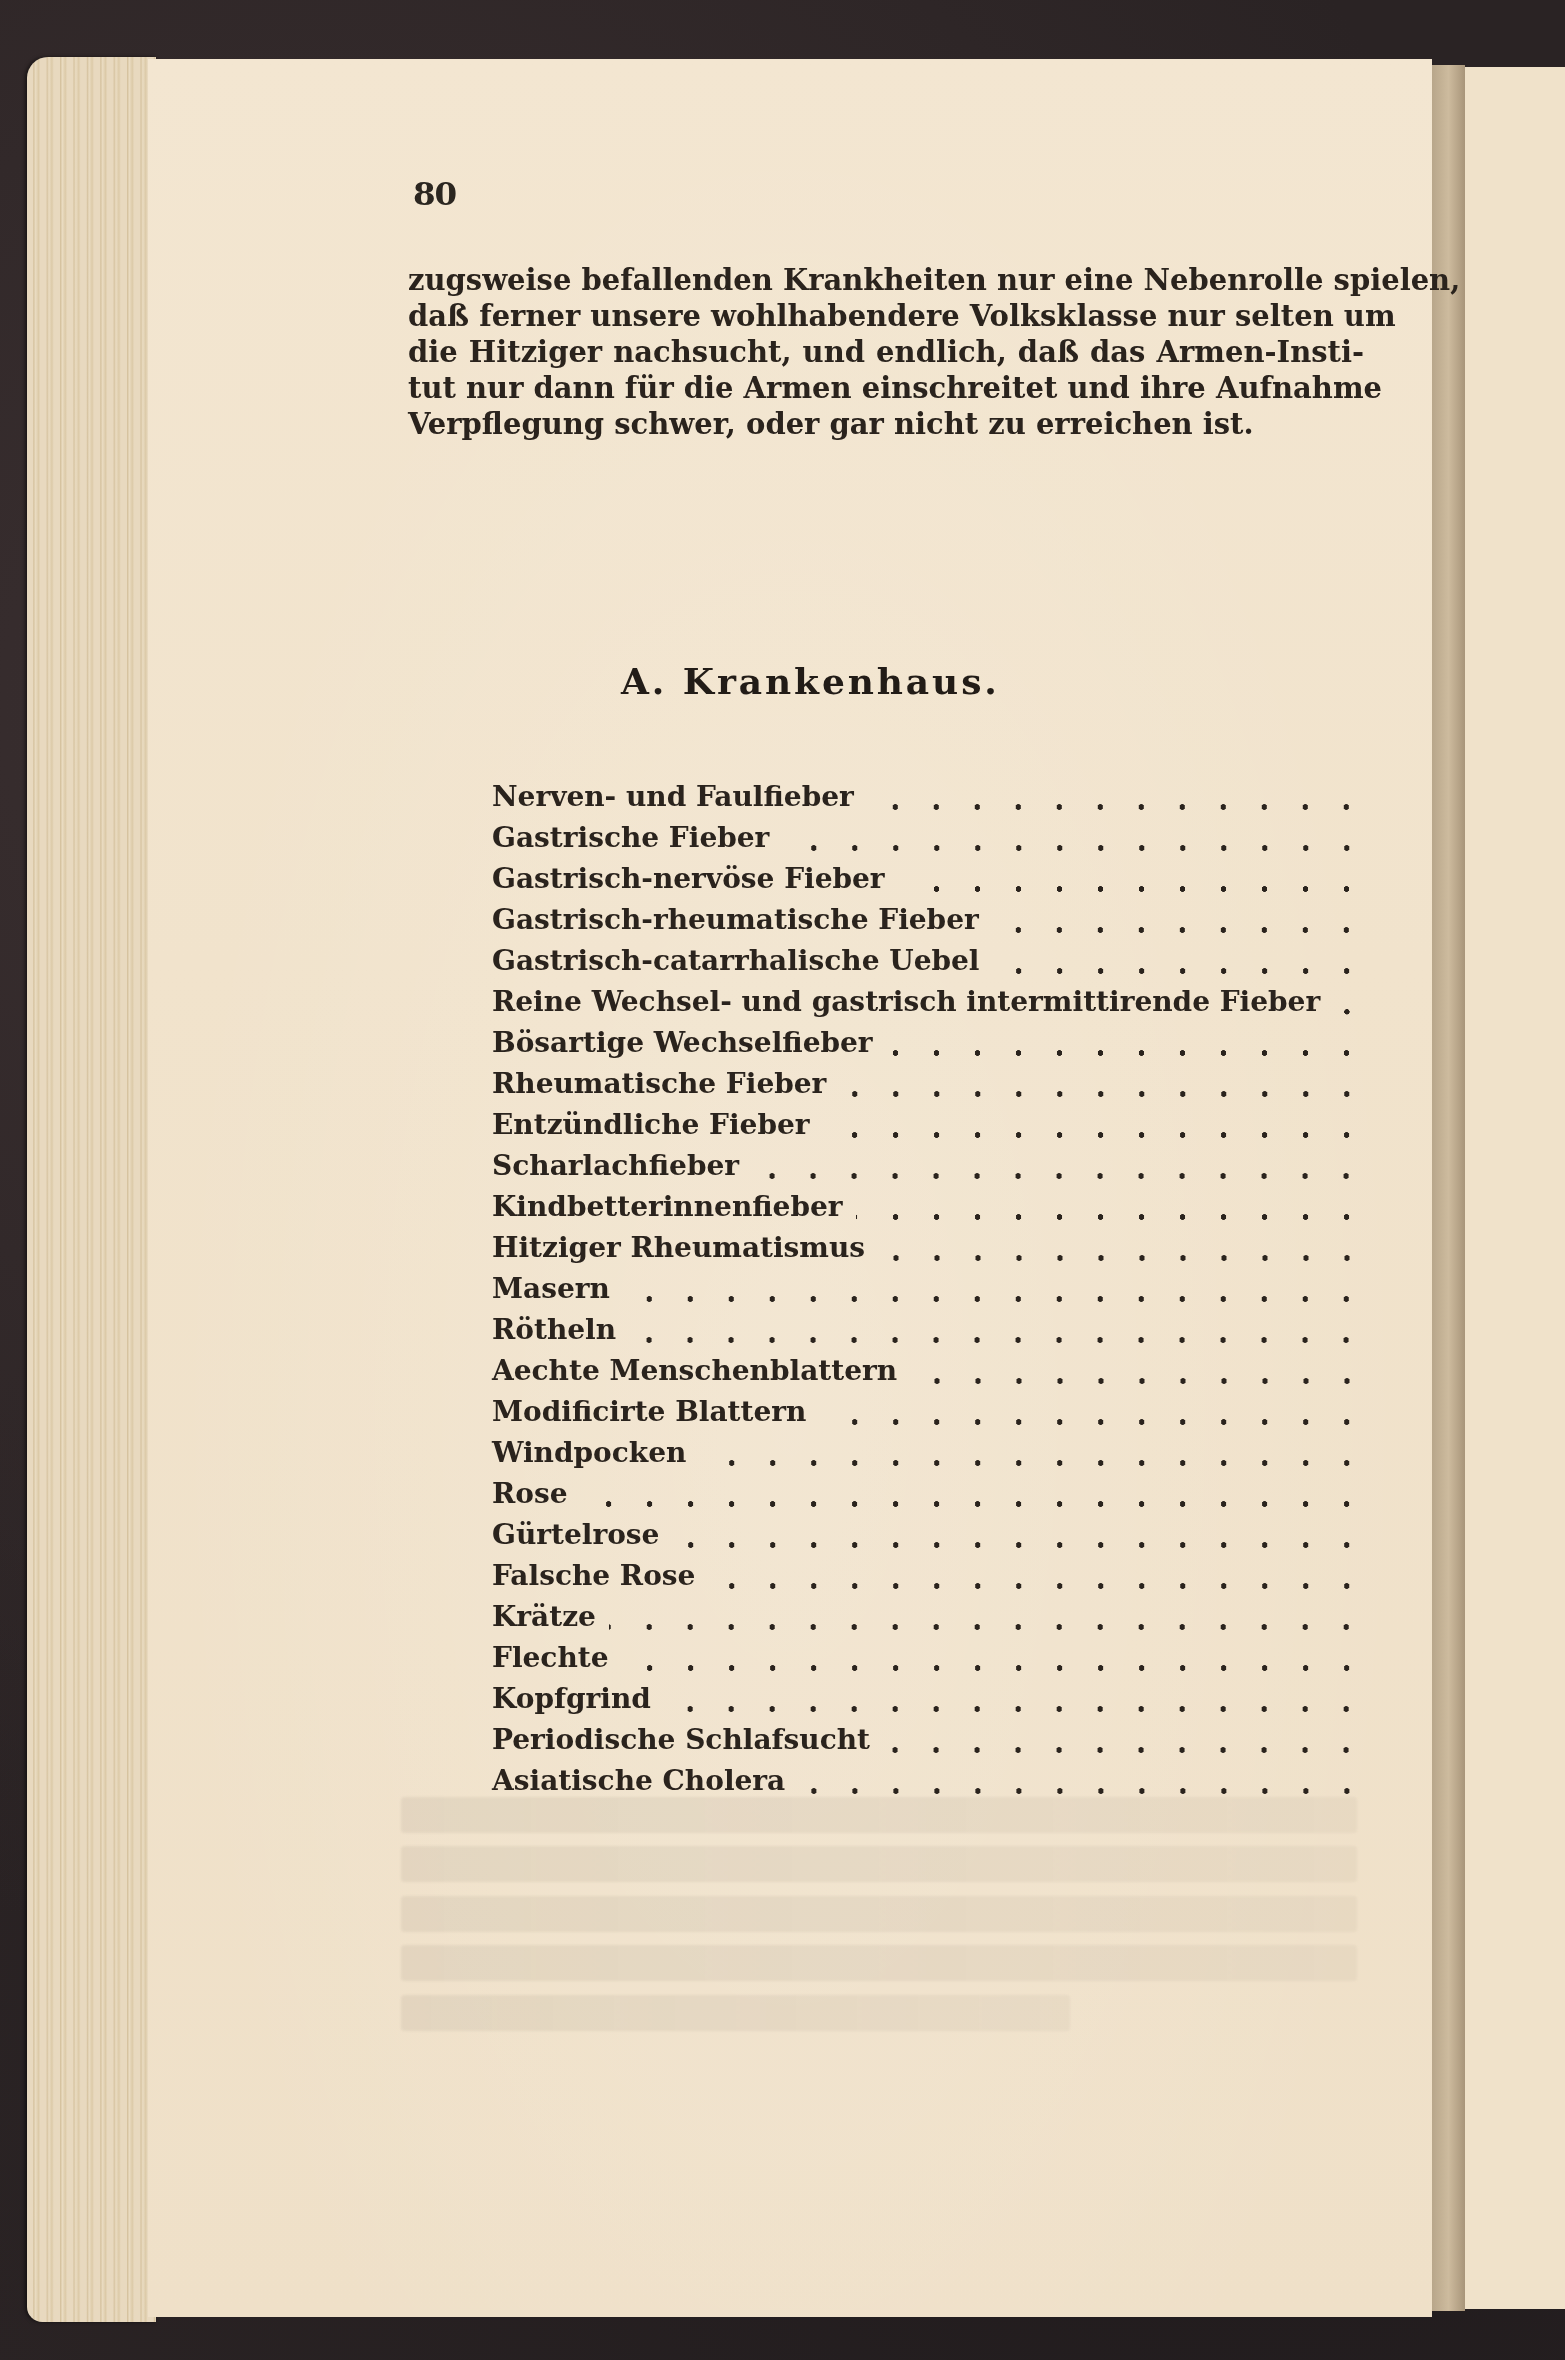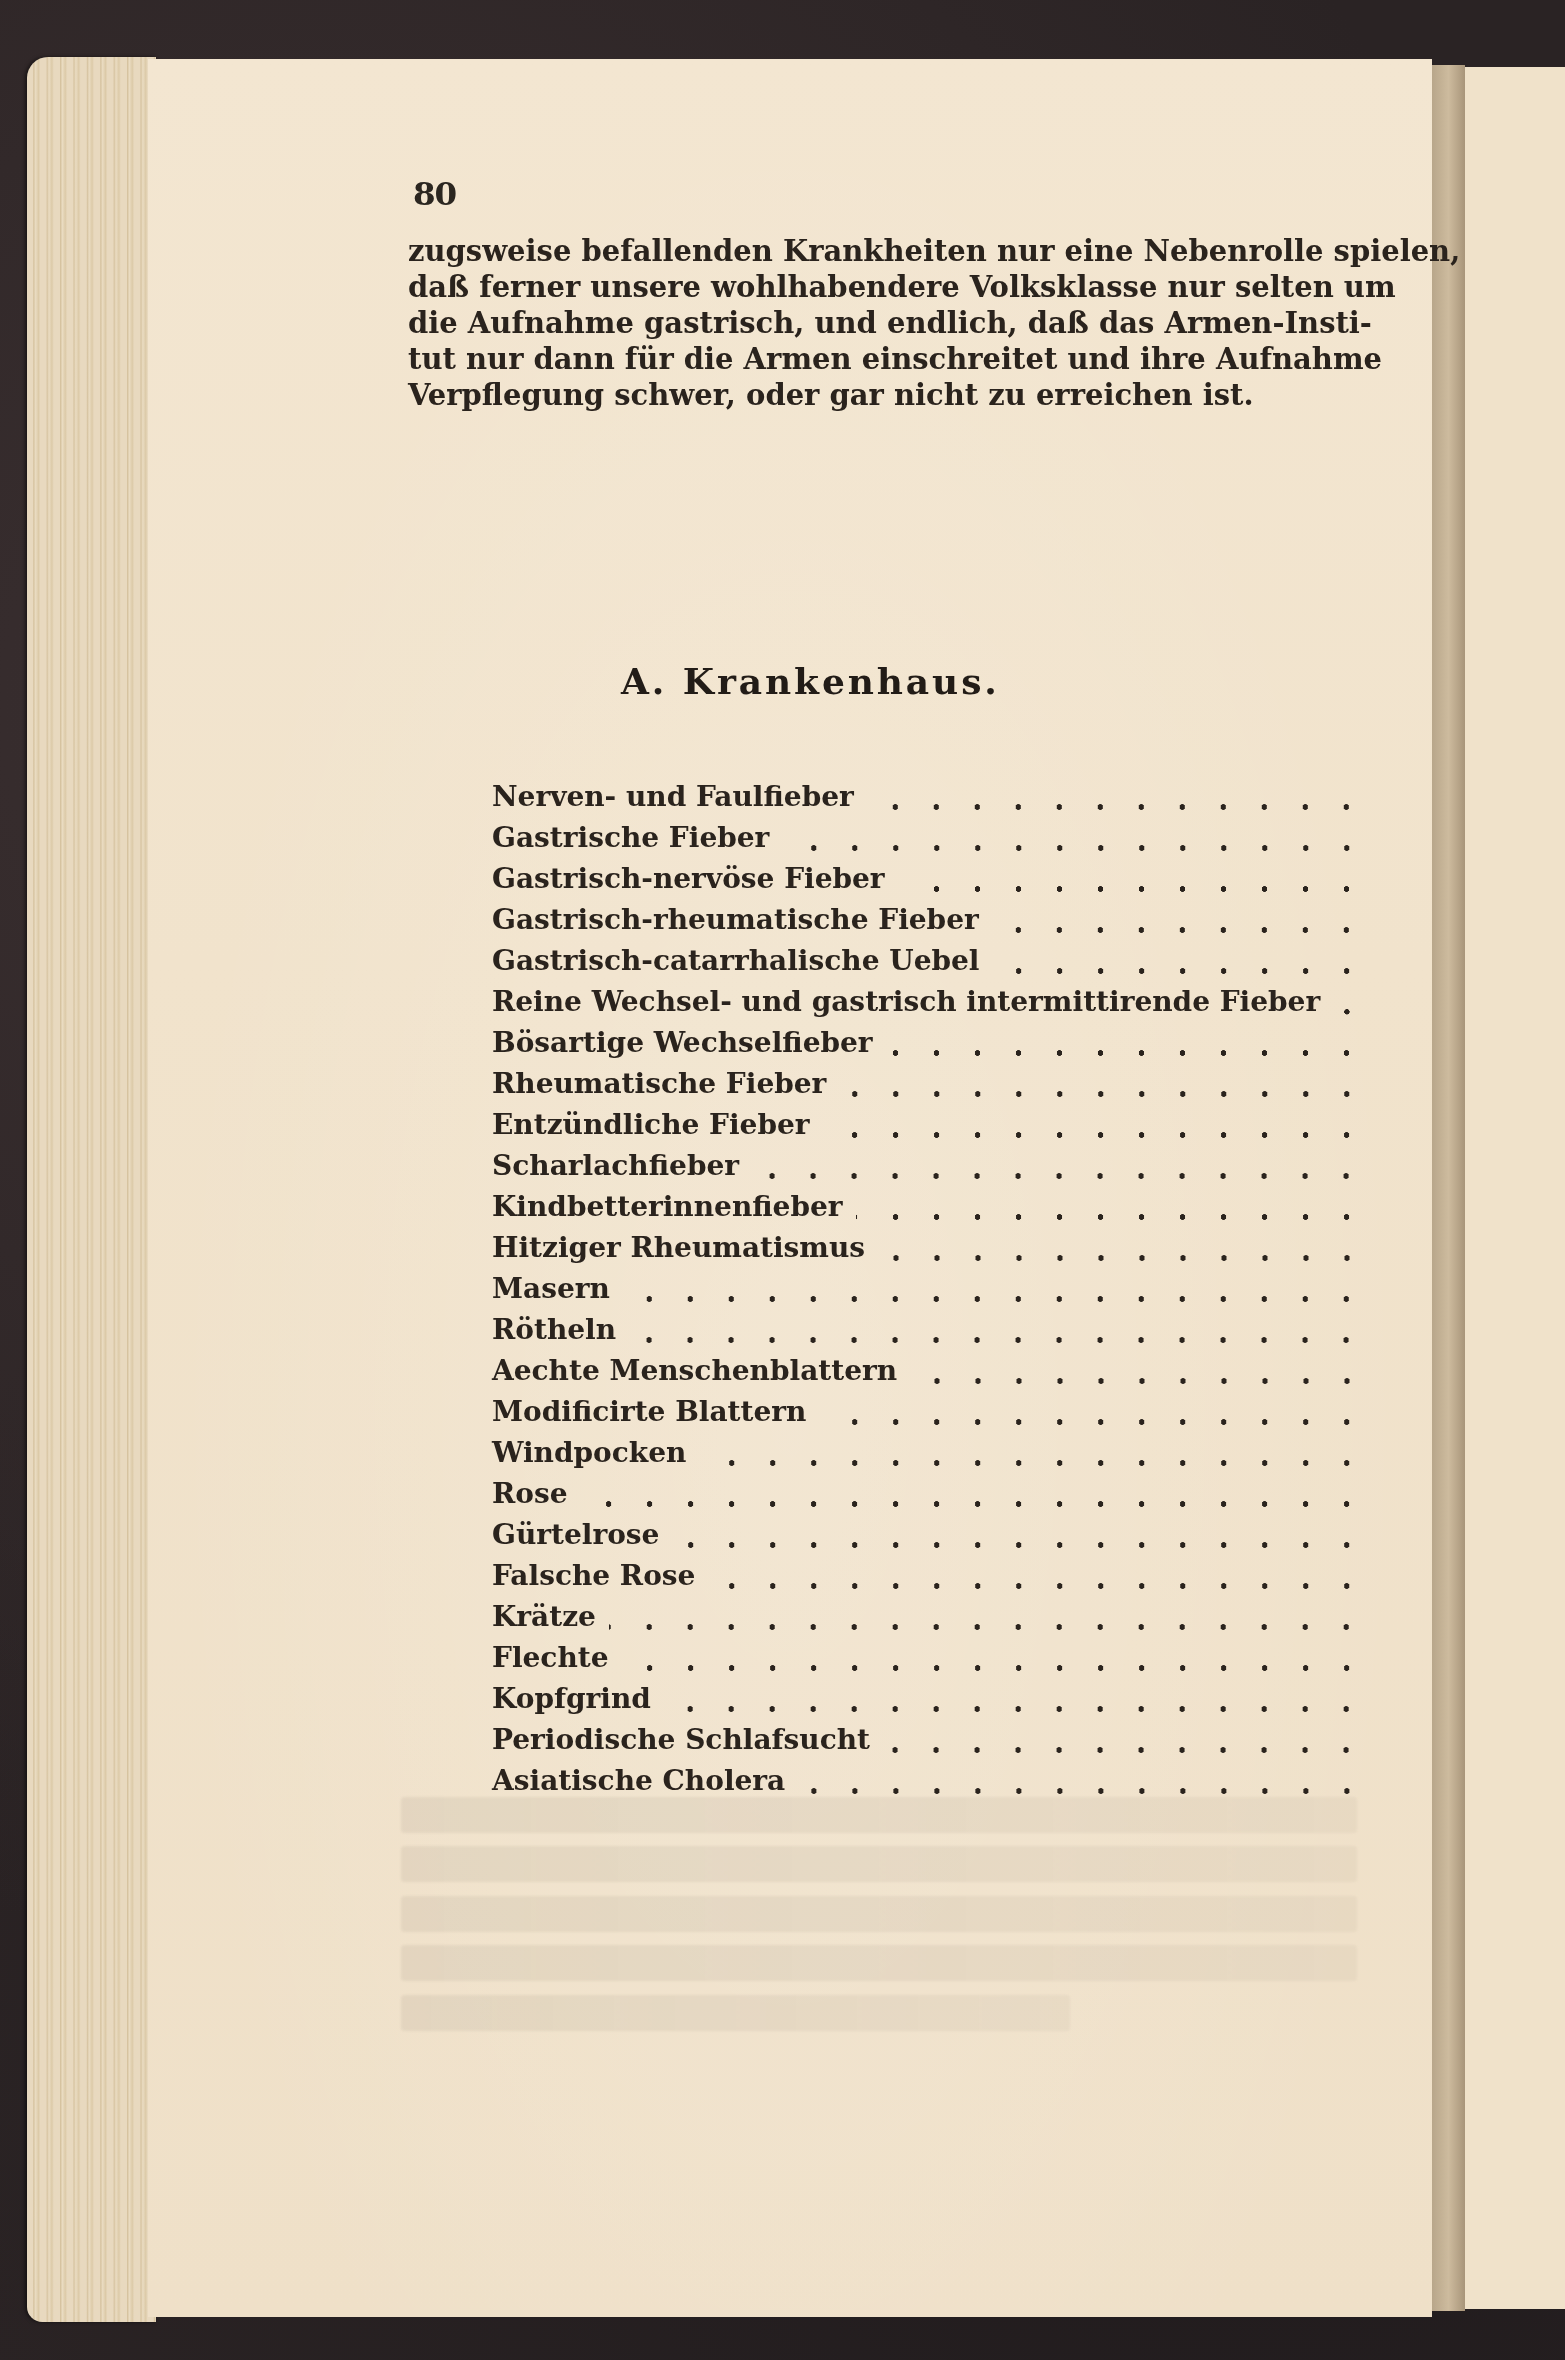--- a/index.html
+++ b/index.html
@@ -47,21 +47,21 @@
       background: #f0e2ca;
     }
 
     .page-number {
       position: absolute; left: 413px; top: 174px;
       font-family: "DejaVu Serif", serif; font-weight: bold;
       font-size: 32.5px; color: #2b2620; letter-spacing: -1px;
     }
 
     .paragraph {
-      position: absolute; left: 408px; top: 233px; width: 956px;
+      position: absolute; left: 408px; top: 262px; width: 956px;
       font-family: "DejaVu Serif", serif; font-weight: bold;
       font-size: 29px; line-height: 36px; color: #2a231d;
       text-align: justify;
     }
     .paragraph .line { display: block; text-align: justify; text-align-last: justify; white-space: nowrap; }
     .paragraph .line.last { text-align-last: left; }
 
     .section-heading {
       position: absolute; left: 621px; top: 660px;
       font-family: "DejaVu Serif", serif; font-weight: bold;
@@ -101,21 +101,21 @@
 <div class="gutter"></div>
 <div class="next-page"></div>
 
 <div class="page"></div>
 
 <div class="page-number">80</div>
 
 <div class="paragraph">
   <span class="line">zugsweise befallenden Krankheiten nur eine Nebenrolle spielen,</span>
   <span class="line">daß ferner unsere wohlhabendere Volksklasse nur selten um</span>
-  <span class="line">die Aufnahme gastrisch, und endlich, daß das Armen-Insti-</span>
+  <span class="line">die Hitziger nachsucht, und endlich, daß das Armen-Insti-</span>
   <span class="line">tut nur dann für die Armen einschreitet und ihre Aufnahme</span>
   <span class="line last">Verpflegung schwer, oder gar nicht zu erreichen ist.</span>
 </div>
 
 <div class="section-heading">A. Krankenhaus.</div>
 
 <div class="disease-list">
   <div class="disease-item">
       <span class="label">Nerven- und Faulfieber</span>
       <span class="leader"></span>

